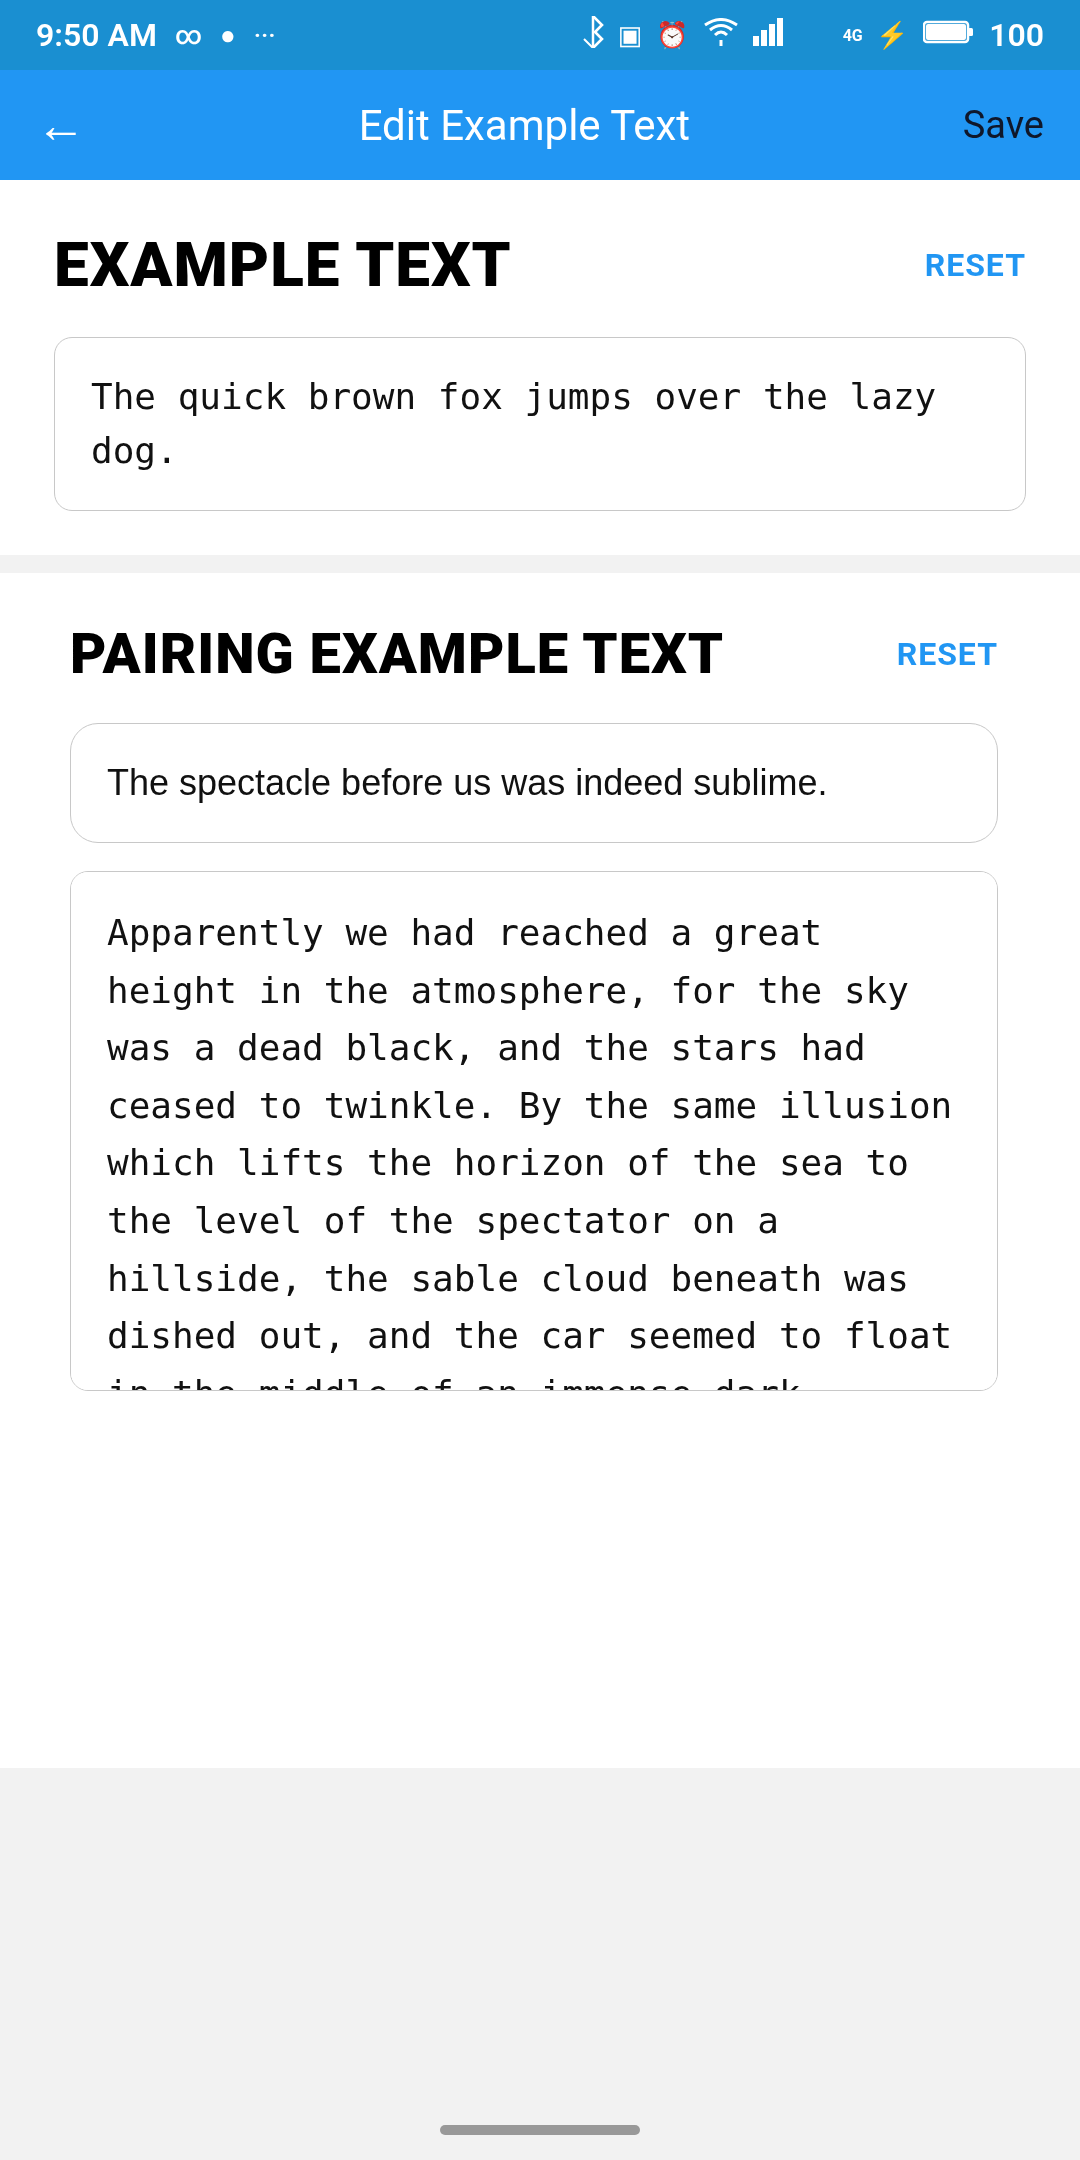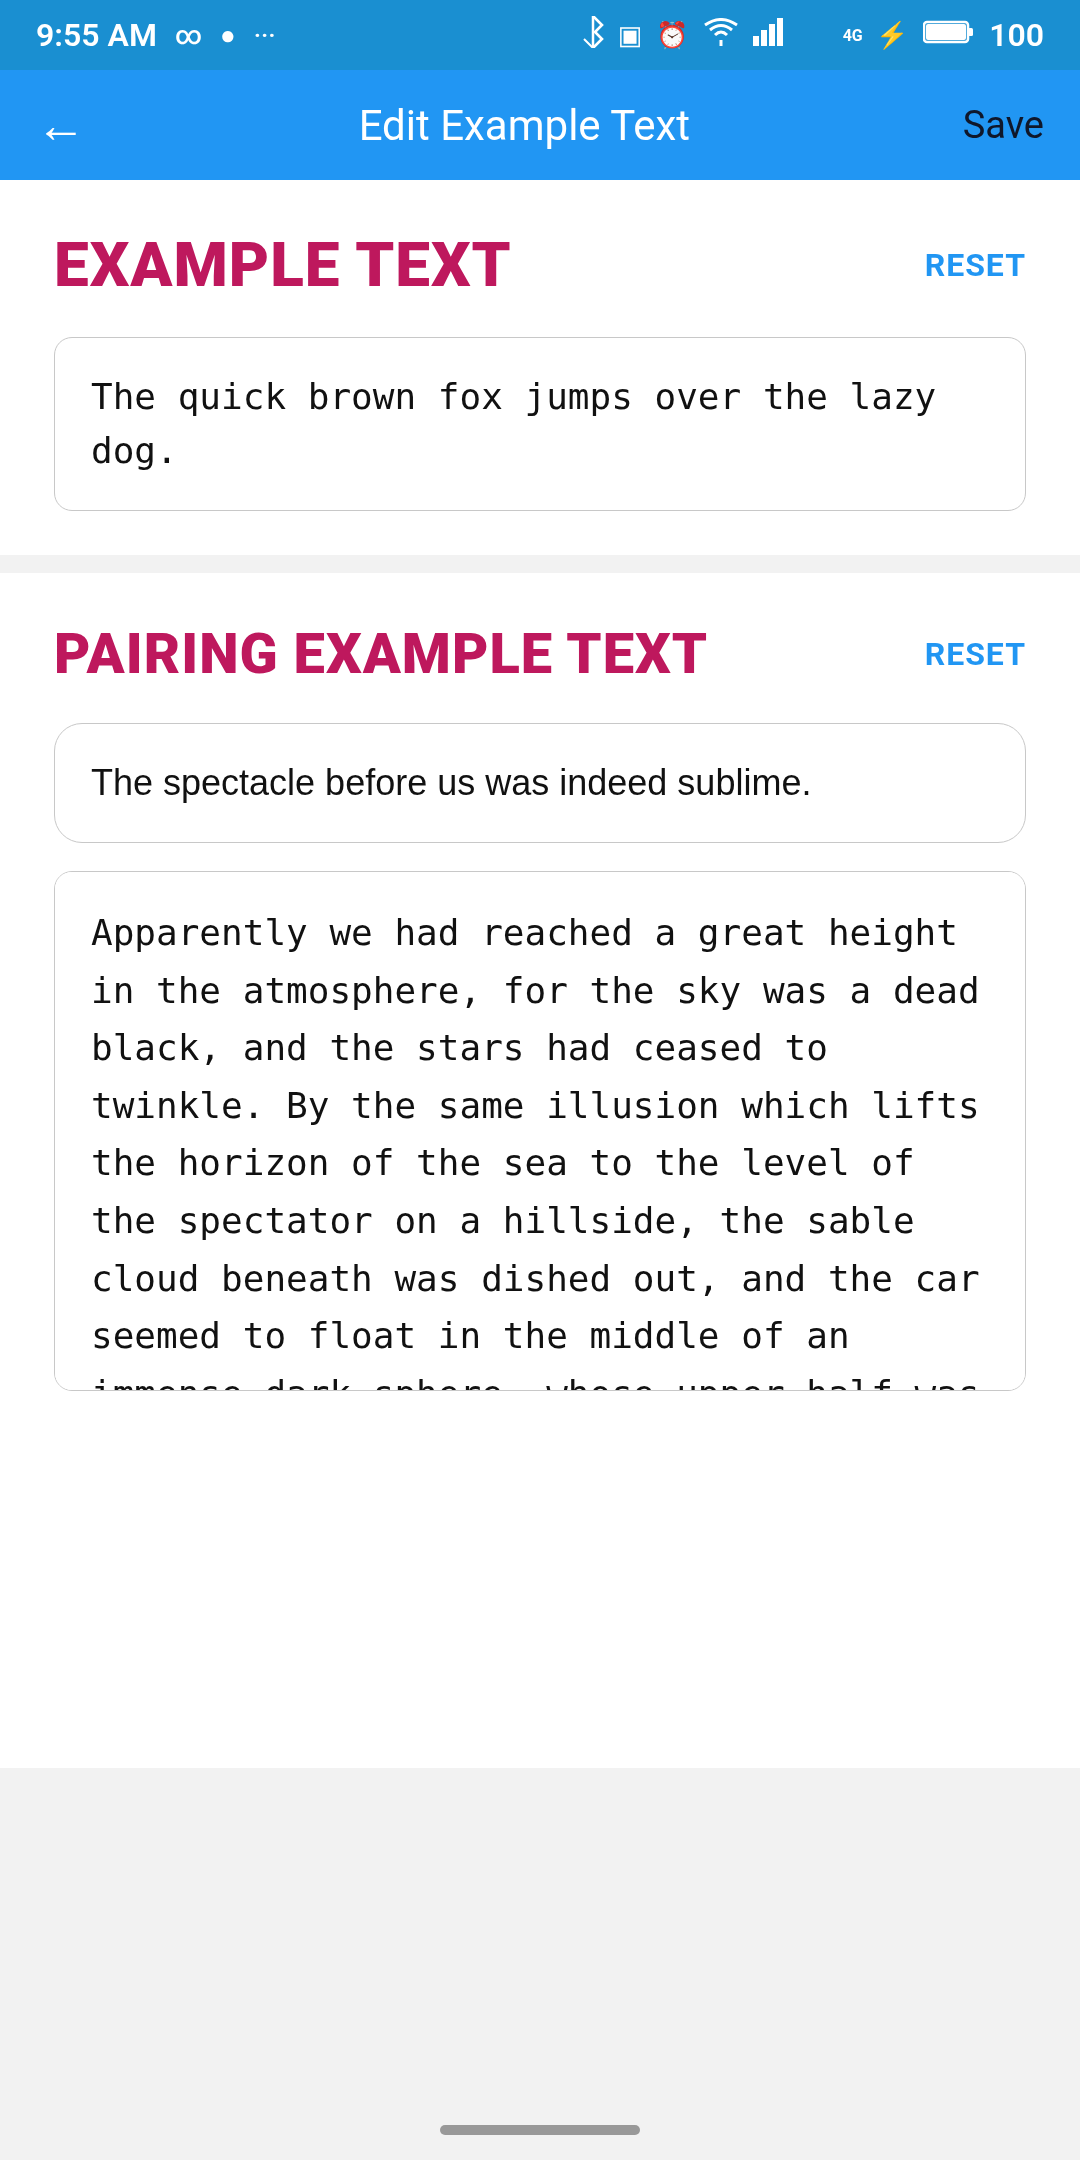--- a/index.html
+++ b/index.html
@@ -103,21 +103,21 @@
     .section-header {
       display: flex;
       align-items: center;
       justify-content: space-between;
       margin-bottom: 36px;
     }
 
     .section-title {
       font-size: 62px;
       font-weight: 900;
-      color: #be185d;
+      color: #000000;
       letter-spacing: 1px;
       text-transform: uppercase;
     }
 
     .reset-button {
       font-size: 32px;
       font-weight: 700;
       color: #2196f3;
       text-transform: uppercase;
       letter-spacing: 1px;
@@ -139,21 +139,22 @@
     }
 
     .divider {
       height: 18px;
       background: #f2f2f2;
     }
 
     
     .pairing-section {
       background: white;
-      padding: 48px 54px 40px 54px;
+      padding: 48px 82px 40px 54px;
+      margin-left: 16px;
     }
 
     .pairing-section .section-title {
       font-size: 56px;
     }
 
     .pairing-input-short {
       border: 1.5px solid #c8c8c8;
       border-radius: 28px;
       padding: 32px 36px;
@@ -201,21 +202,21 @@
       height: 10px;
       background: #999;
       border-radius: 5px;
     }
   </style>
 </head>
 <body>
 
 <div class="status-bar">
   <div class="status-bar-left">
-    <span class="status-time">9:55 AM</span>
+    <span class="status-time">9:50 AM</span>
     <span class="status-icon">∞</span>
     <span class="status-icon">●</span>
     <span class="status-icon">···</span>
   </div>
   <div class="status-bar-right">
     <span class="status-icon">
       <svg width="22" height="32" viewBox="0 0 22 32" fill="white">
         <path d="M11 0 L11 32 L20 23 L13 16 L20 9 Z M11 32 L2 23 L11 32Z" stroke="white" stroke-width="2" fill="none"></path>
         <polyline points="11,0 20,9 13,16 20,23 11,32" stroke="white" stroke-width="2.5" fill="none"></polyline>
         <line x1="11" y1="0" x2="11" y2="32" stroke="white" stroke-width="2.5"></line>

